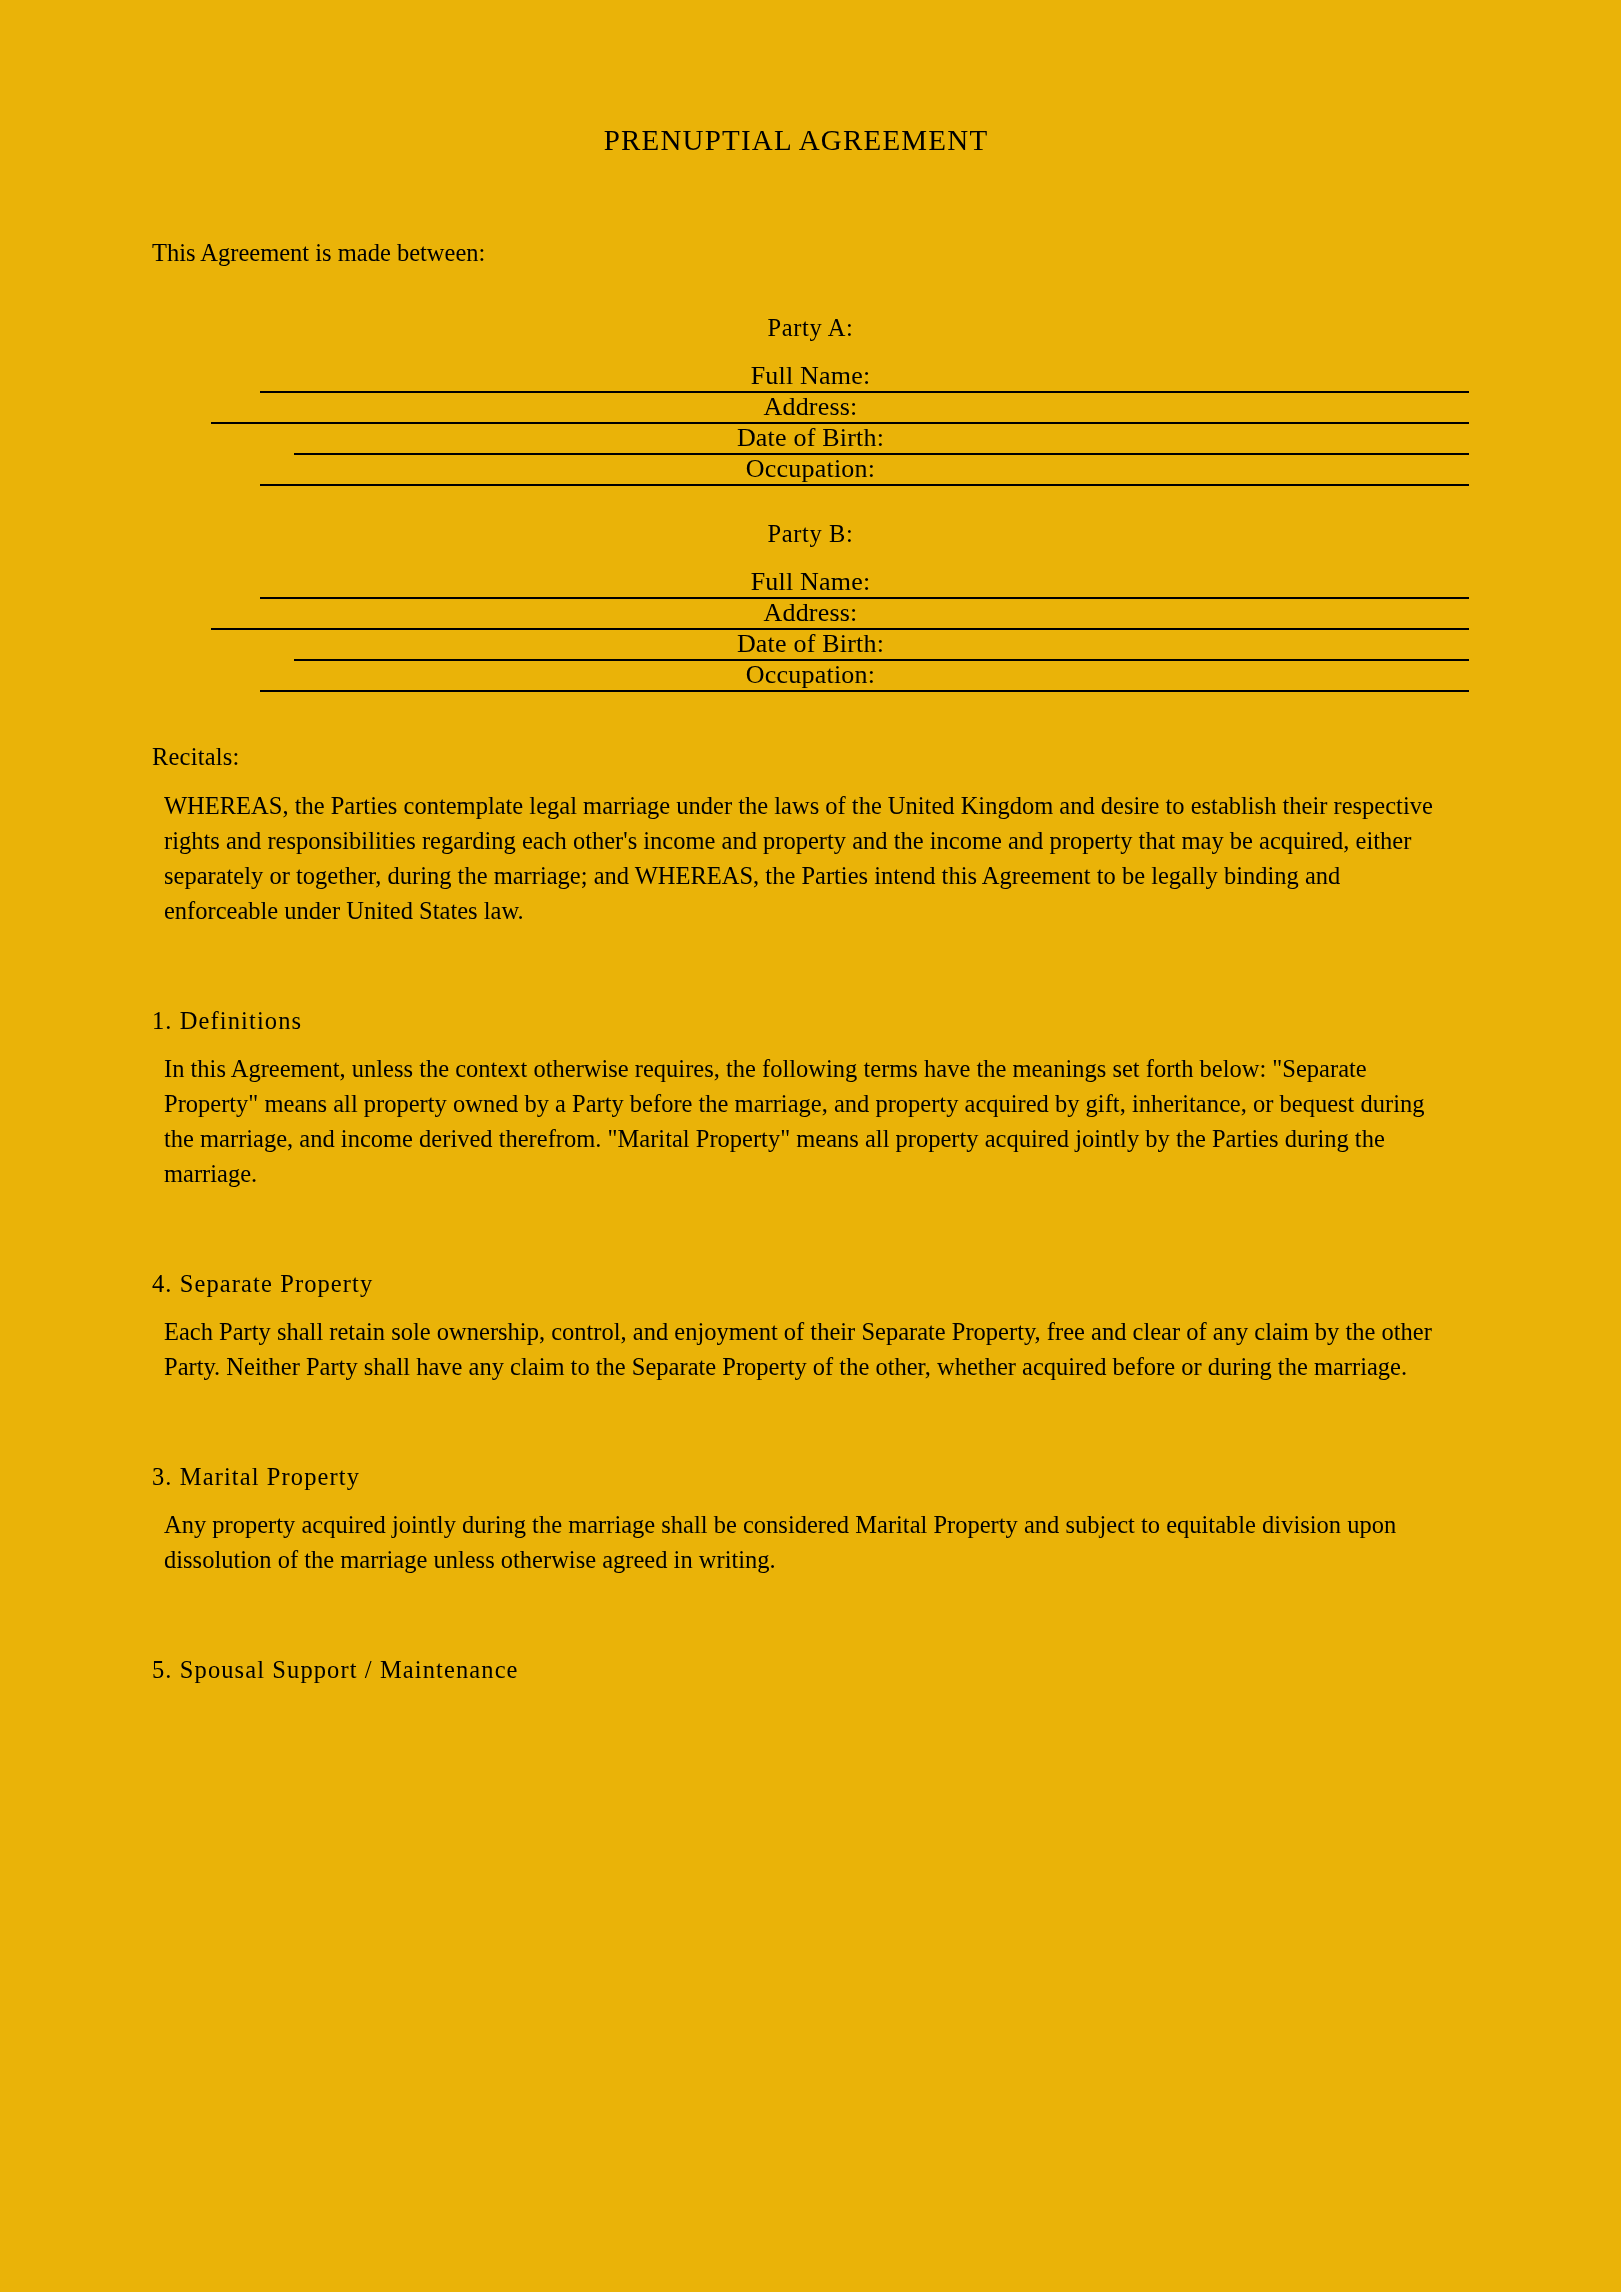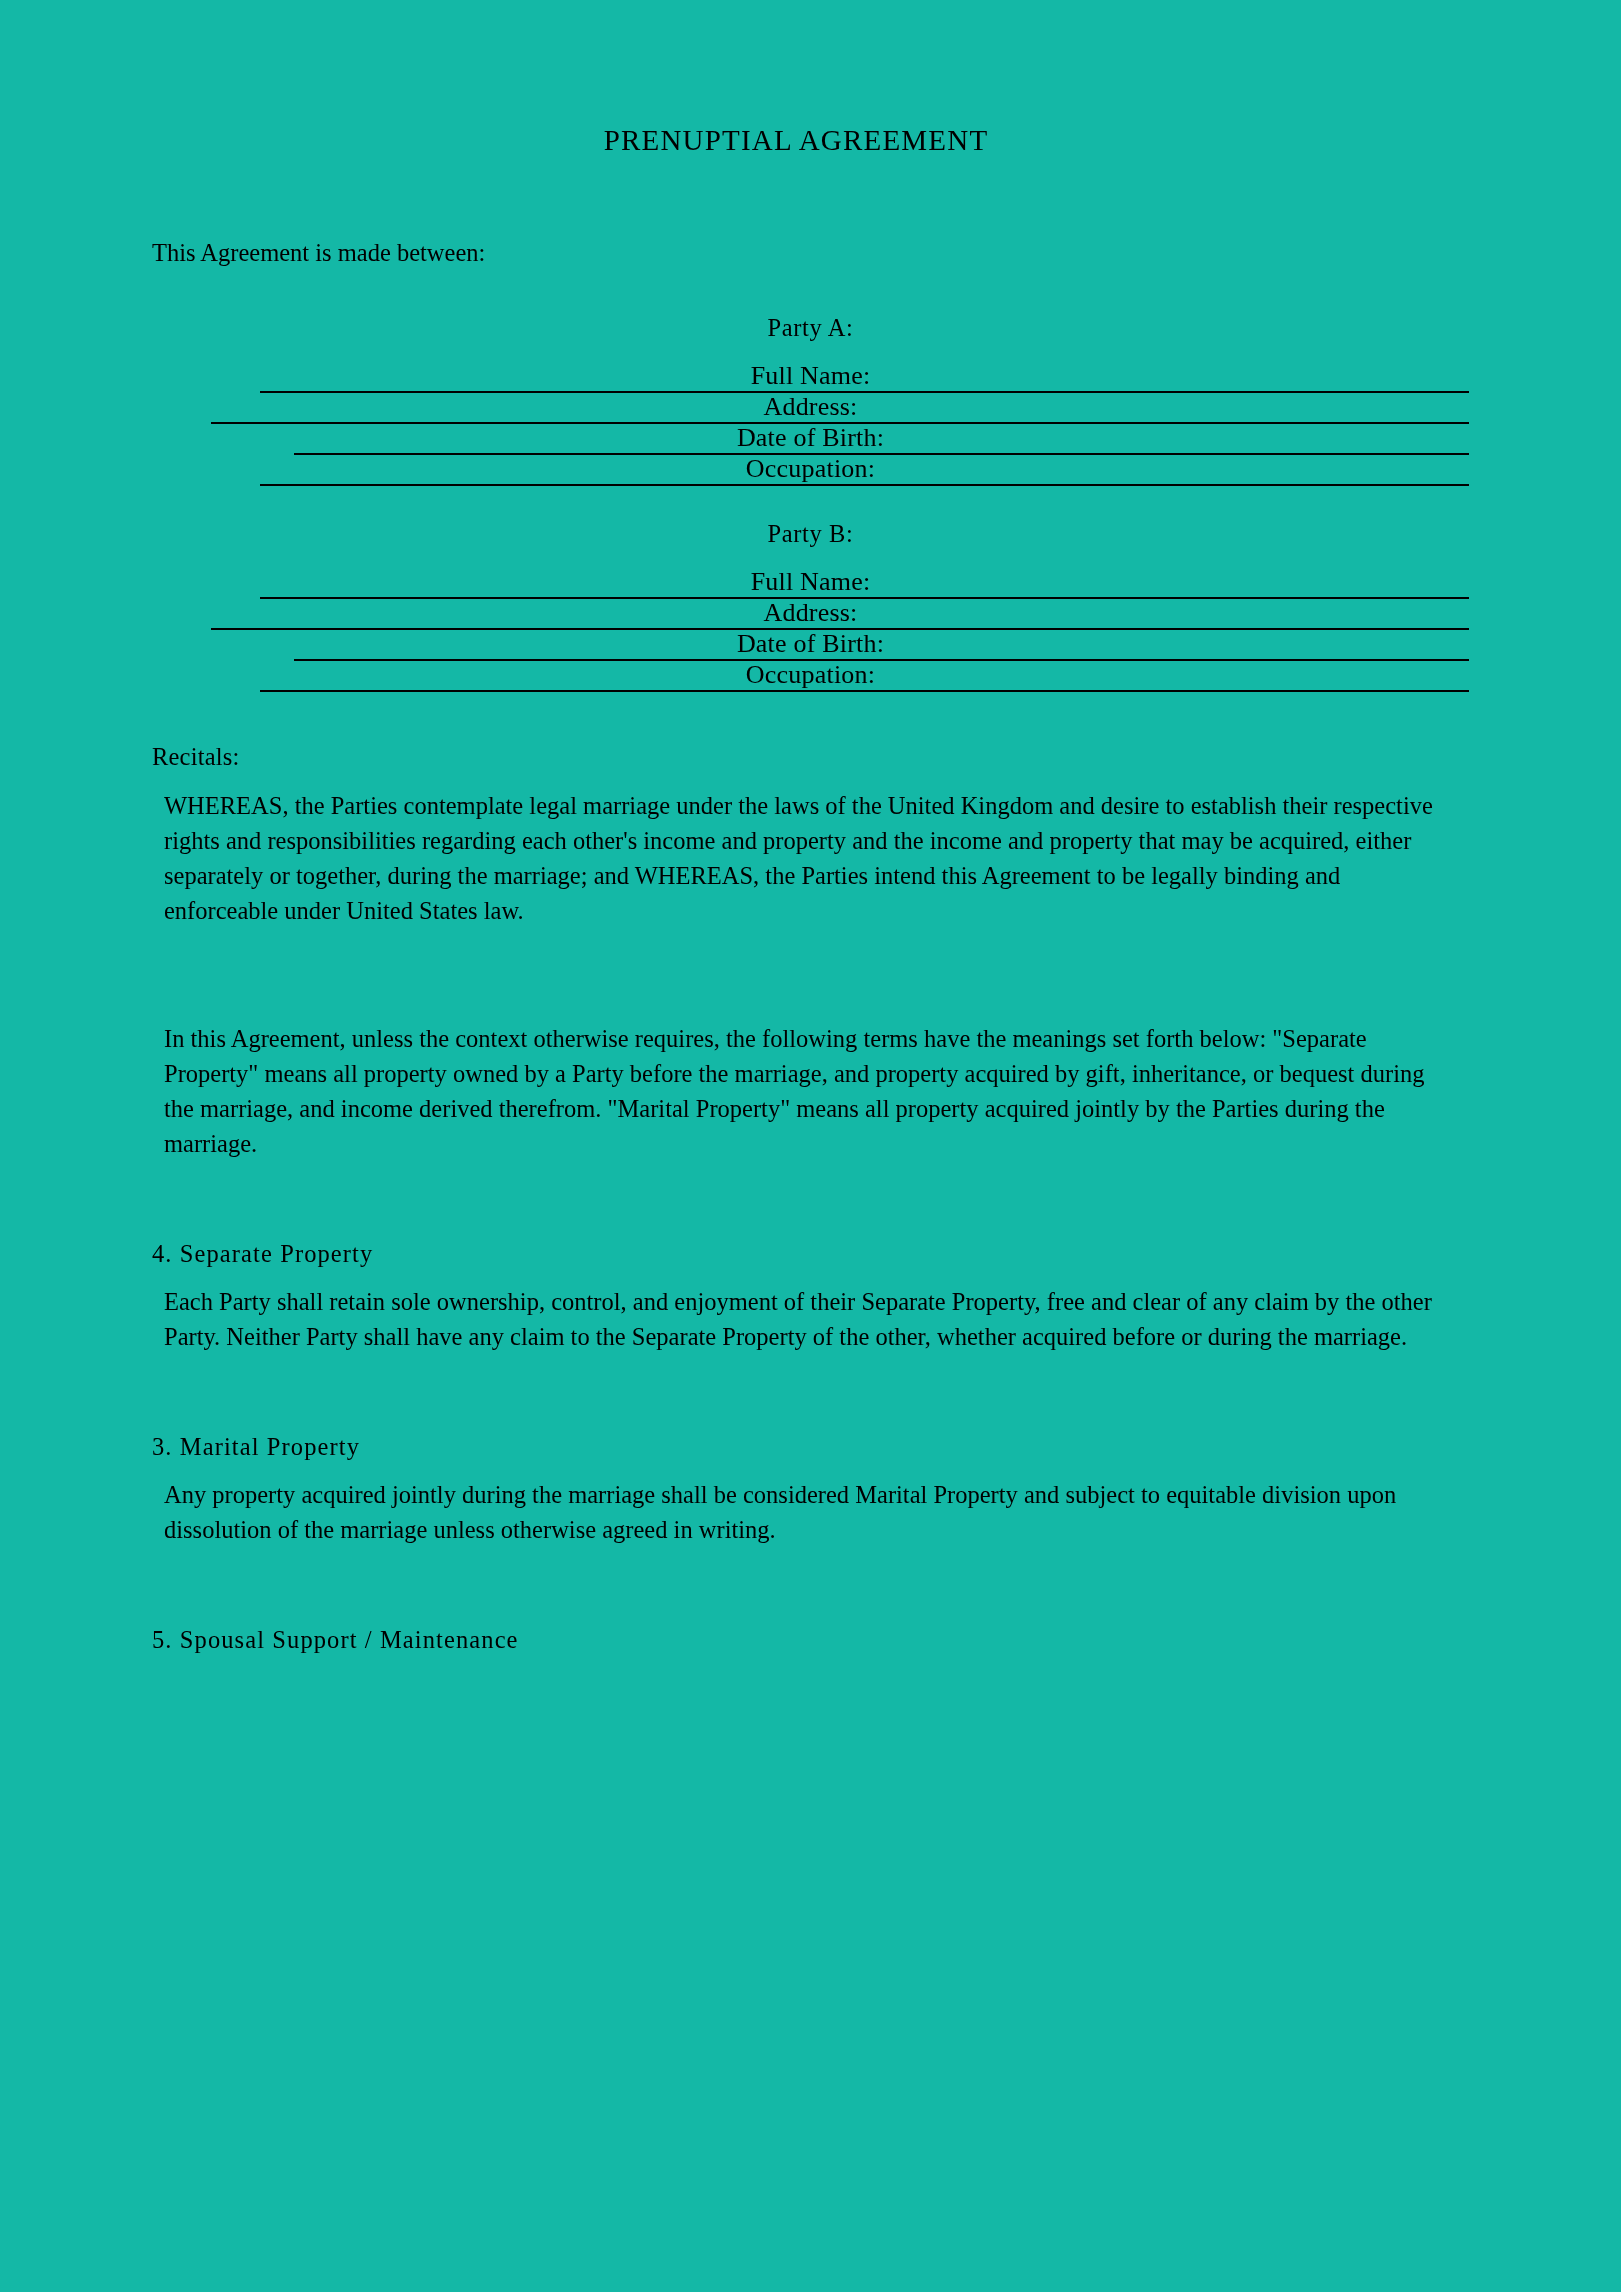--- a/index.html
+++ b/index.html
@@ -8,21 +8,21 @@
     background: #ffffff;
   }
   body {
     font-family: "Liberation Serif", "DejaVu Serif", serif;
     color: #000000;
   }
   .page {
     position: relative;
     width: 1621px;
     height: 2293px;
-    background: #14b8a6;
+    background: #eab308;
     margin: 0 auto;
     overflow: hidden;
     box-sizing: border-box;
     padding: 0 152px;
   }
 
   
   .doc-title {
     text-align: center;
     font-size: 29px;
@@ -169,20 +169,21 @@
       <span class="field-rule rule-occupation"></span>
     </div>
   </div>
 
   <div class="recitals-block">
     <div class="recitals-label">Recitals:</div>
     <p class="body-paragraph">WHEREAS, the Parties contemplate legal marriage under the laws of the United Kingdom and desire to establish their respective rights and responsibilities regarding each other's income and property and the income and property that may be acquired, either separately or together, during the marriage; and WHEREAS, the Parties intend this Agreement to be legally binding and enforceable under United States law.</p>
   </div>
 
   <div class="section">
+    <div class="section-heading">1. Definitions</div>
     <p class="body-paragraph">In this Agreement, unless the context otherwise requires, the following terms have the meanings set forth below: "Separate Property" means all property owned by a Party before the marriage, and property acquired by gift, inheritance, or bequest during the marriage, and income derived therefrom. "Marital Property" means all property acquired jointly by the Parties during the marriage.</p>
   </div>
 
   <div class="section">
     <div class="section-heading">4. Separate Property</div>
     <p class="body-paragraph">Each Party shall retain sole ownership, control, and enjoyment of their Separate Property, free and clear of any claim by the other Party. Neither Party shall have any claim to the Separate Property of the other, whether acquired before or during the marriage.</p>
   </div>
 
   <div class="section">
     <div class="section-heading">3. Marital Property</div>

